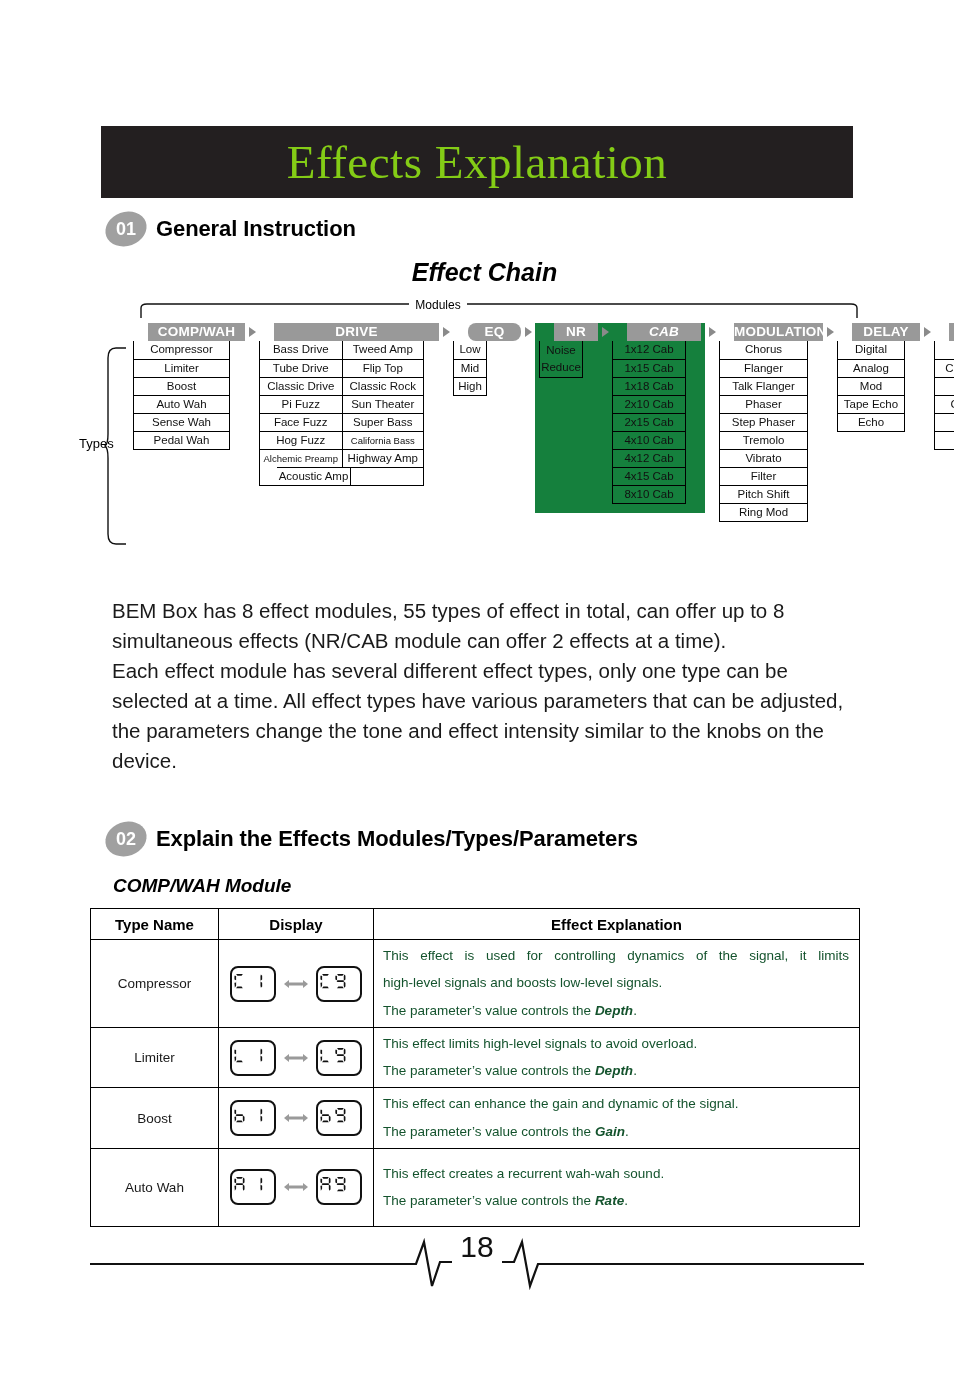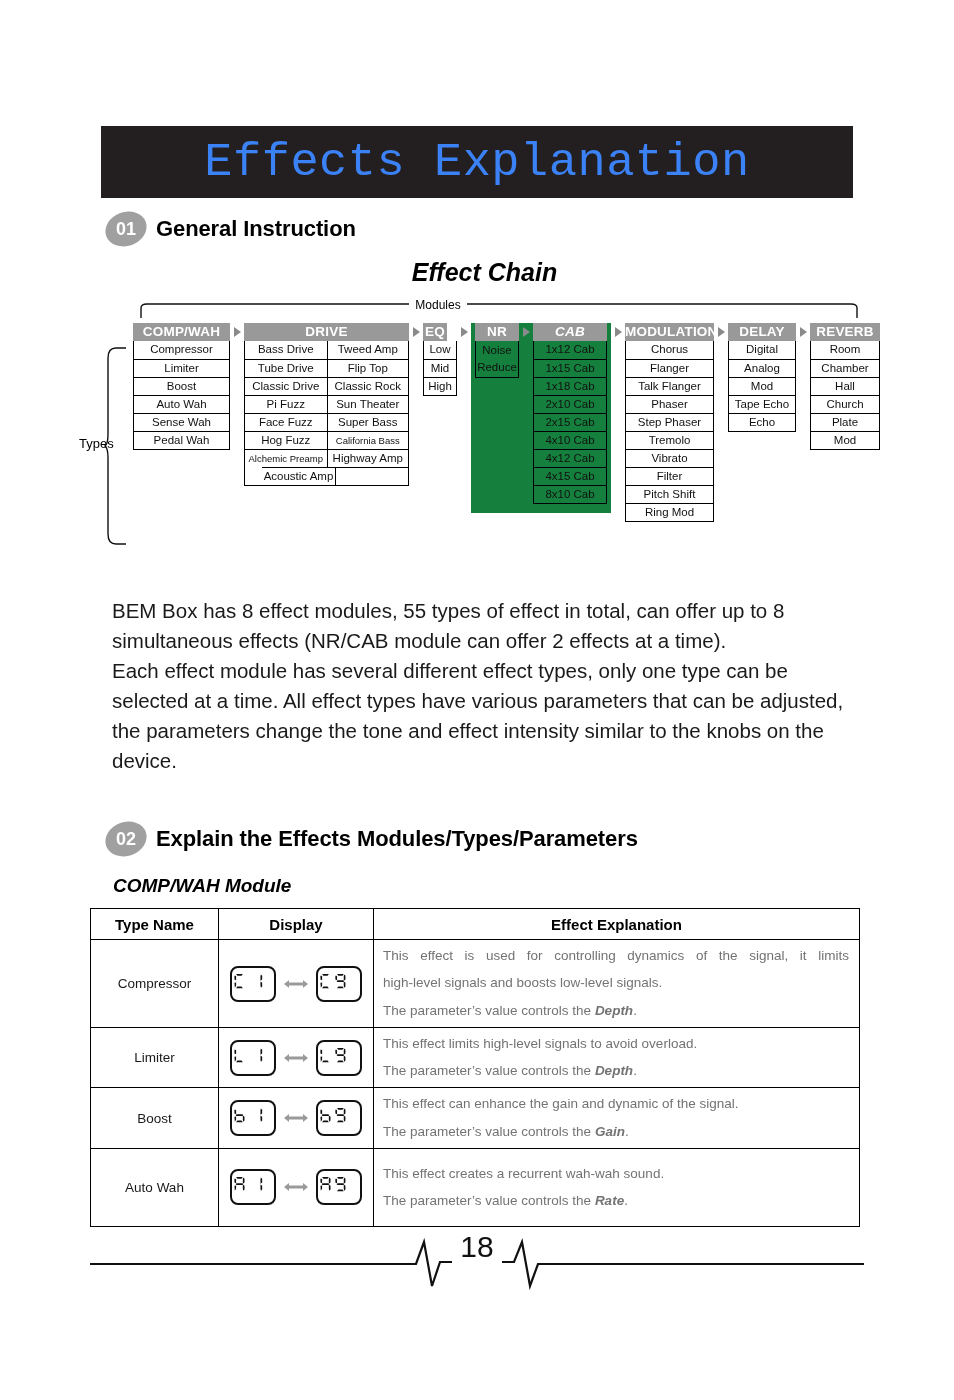--- a/index.html
+++ b/index.html
@@ -16,23 +16,23 @@
   .page { position: relative; width: 954px; height: 1400px; }
 
   
   .banner {
     position: absolute; left: 101px; top: 126px;
     width: 752px; height: 72px;
     background: #231f20;
     display: flex; align-items: center; justify-content: center;
   }
   .banner-title {
-    color: #3b82f6; font-size: 47px; font-weight: 400;
+    color: #84cc16; font-size: 47px; font-weight: 400;
     letter-spacing: 0.5px; line-height: 1;
-    font-family: Liberation Mono, monospace;
+    font-family: Liberation Serif, serif;
   }
 
   
   .section-head { position: absolute; display: flex; align-items: center; }
   .badge {
     width: 42px; height: 34px; flex: 0 0 auto;
     background: #a0a0a0;
     border-radius: 50%;
     transform: rotate(-20deg);
     display: flex; align-items: center; justify-content: center;
@@ -78,20 +78,21 @@
 
   .cols { position: absolute; left: 55px; top: 27px; display: flex; align-items: flex-start; }
 
   .modcol { position: relative; }
   .modhdr {
     background: #999999; color: #ffffff;
     font-size: 13.5px; font-weight: bold;
     text-align: center; line-height: 18px; height: 18px;
     letter-spacing: 0.2px;
     white-space: nowrap;
+    margin-left: 15px;
   }
   .cells { border: 1px solid #000; border-top: none; }
   .cellrow { display: flex; }
   .cell {
     border-top: 1px solid #000;
     font-size: 11.5px; text-align: center;
     line-height: 17px; height: 18px;
     color: #111;
     white-space: nowrap; overflow: hidden;
   }
@@ -142,21 +143,21 @@
   }
   table.fx th {
     font-size: 15px; font-weight: bold; height: 31px; color: #000;
   }
   .col-type { width: 128px; }
   .col-disp { width: 155px; }
   .col-expl { width: auto; }
 
   td.type-cell { text-align: center; font-size: 13.5px; }
   td.disp-cell { text-align: center; padding: 4px 0; }
-  td.expl-cell { padding: 7px 10px 7px 9px; font-size: 13.5px; color: #737373; }
+  td.expl-cell { padding: 7px 10px 7px 9px; font-size: 13.5px; color: #14532d; }
   td.expl-cell p { margin: 0 0 9px 0; line-height: 1.35; }
   td.expl-cell p:last-child { margin-bottom: 0; }
   td.expl-cell p.just { text-align: justify; text-align-last: justify; }
   td.expl-cell b { font-weight: bold; font-style: italic; }
 
   
   .disp-pair { display: flex; align-items: center; justify-content: center; gap: 7px; }
   .lcd {
     width: 46px; height: 36px;
     border: 2.2px solid #111; border-radius: 8px;
@@ -266,21 +267,21 @@
             <div class="cellrow">
               <div class="cell" style="width: 82px; margin-left: 17px;">Acoustic Amp</div>
               <div class="cell empty" style="width: 82px;"></div>
             </div>
           </div>
         </div>
         <div class="arrow">
           <i></i>
         </div>
         <div class="modcol">
-          <div class="modhdr" style="width: 24px;">EQ</div>
+          <div class="modhdr" style="width: 53px; border-radius: 8px;">EQ</div>
           <div class="cells" style="width: 34px;">
             <div class="cellrow">
               <div class="cell" style="width: 34px;">Low</div>
             </div>
             <div class="cellrow">
               <div class="cell" style="width: 34px;">Mid</div>
             </div>
             <div class="cellrow">
               <div class="cell" style="width: 34px;">High</div>
             </div>

